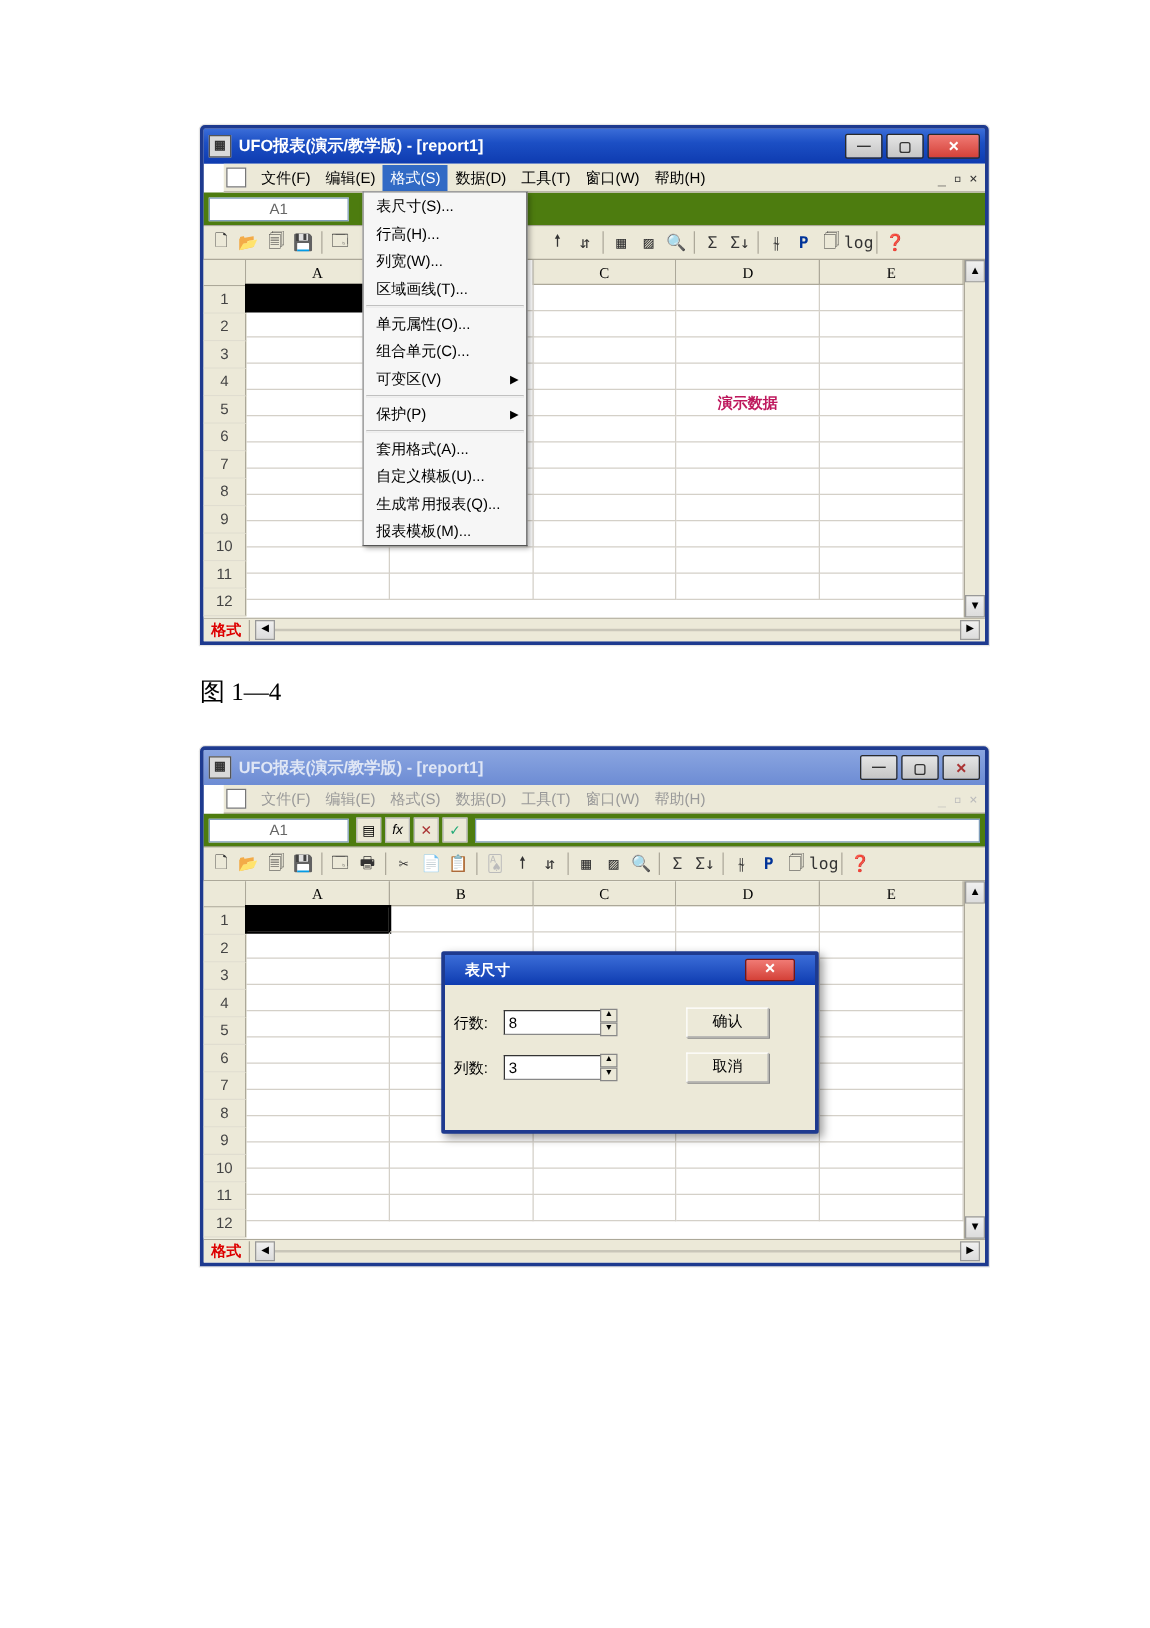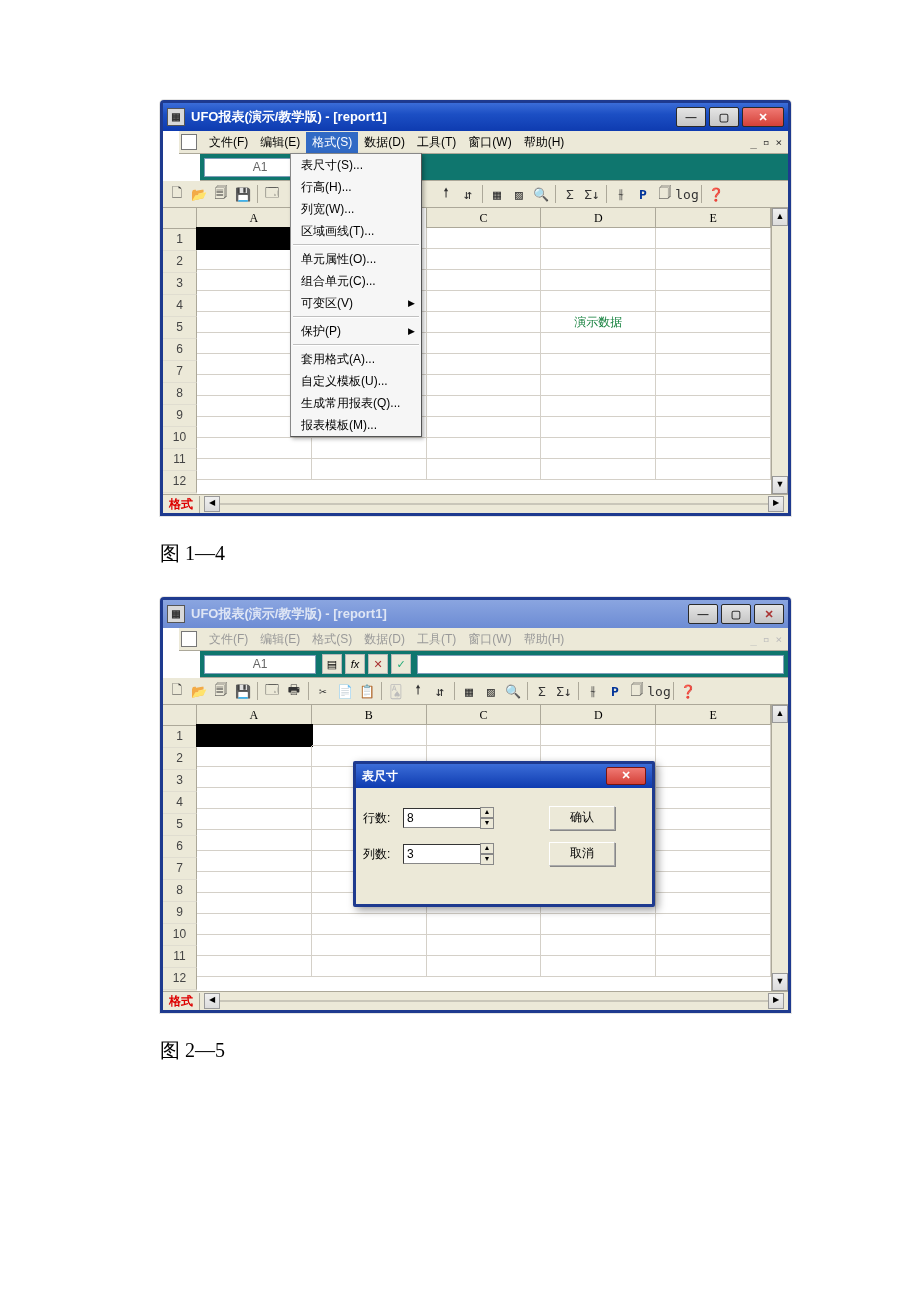--- a/index.html
+++ b/index.html
@@ -100,27 +100,26 @@
     padding-right: 4px;
   }
   .mdi-ctrl span {
     font-family: monospace;
     font-size: 11px;
     color: #333;
   }
   .mdi-ctrl.dimmed span { color: #bbb; }
   .cellref-bar {
     height: 22px;
-    background: #0f766e;
+    background: #4d7c0f;
     border-bottom: 1px solid #aca899;
     display: flex;
     align-items: center;
     padding: 2px 4px;
     font-size: 12px;
-    margin-left: 37px;
   }
   .cellref {
     width: 110px;
     height: 17px;
     background: #fff;
     border: 1px solid #7f9db9;
     text-align: center;
     line-height: 17px;
     color: #666;
     font-size: 12px;
@@ -209,21 +208,21 @@
     border-bottom: 1px solid #d4d0c8;
     font-size: 12px;
     line-height: 21px;
     text-align: center;
   }
   .cc.sel {
     outline: 2px solid #000;
     outline-offset: -1px;
     background: #000;
   }
-  .cc.red { color: #15803d; }
+  .cc.red { color: #be185d; font-weight: bold; }
   .vscroll {
     width: 16px;
     background: #ece9d8;
     border-left: 1px solid #aca899;
     display: flex; flex-direction: column;
   }
   .sbtn {
     height: 16px;
     background: linear-gradient(#f0f0f0,#dcdcdc);
     border: 1px solid #999;
@@ -304,21 +303,21 @@
     z-index: 100;
   }
   .dialog .dlg-title {
     height: 24px;
     background: linear-gradient(to bottom, #3b6dd8 0%, #0e3bb0 100%);
     color: #fff;
     font-size: 12px;
     font-weight: bold;
     display: flex;
     align-items: center;
-    padding: 0 6px;
+    padding: 0 16px;
   }
   .dlg-title .spacer { flex: 1; }
   .dlg-close {
     width: 38px; height: 16px;
     background: linear-gradient(to bottom, #f07a74, #d44138);
     border: 1px solid #7a1510;
     border-radius: 2px;
     color: #fff;
     font-size: 11px;
     text-align: center;
@@ -798,15 +797,14 @@
     <div class="status-tag">格式</div>
     <div class="hscroll">
       <div class="sbtn">◀</div>
       <div class="strack"></div>
       <div class="sbtn">▶</div>
     </div>
   </div>
 
 </div>
 
-<div class="caption">图 2—5</div>
 
 </div>
 
 </body></html>

